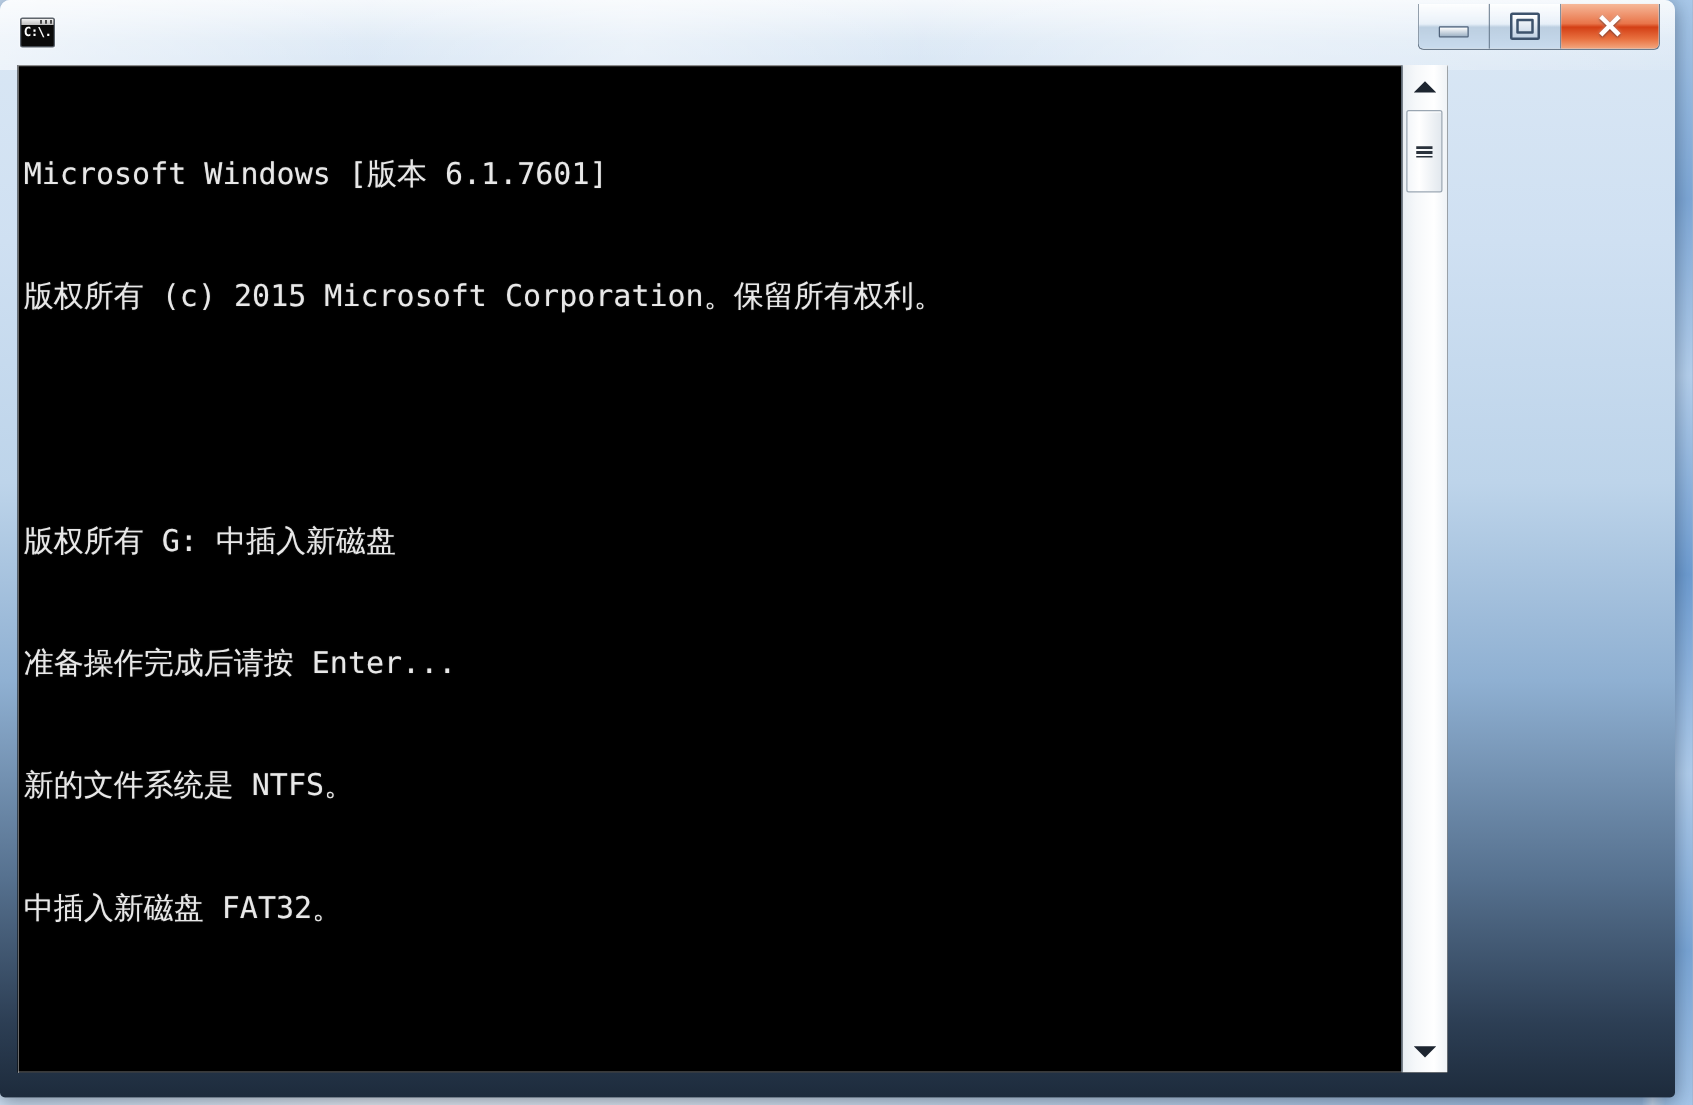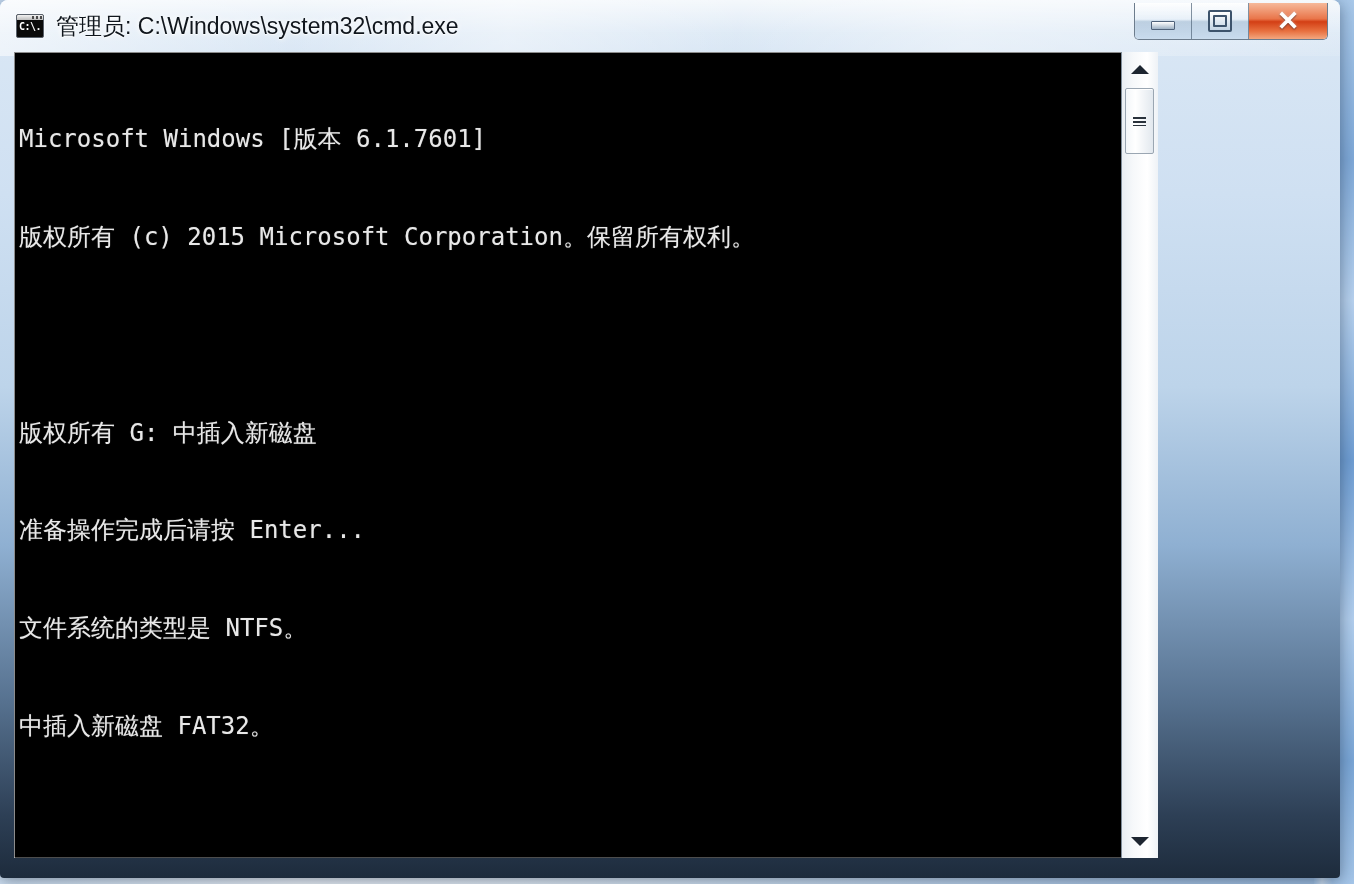--- a/index.html
+++ b/index.html
@@ -233,21 +233,20 @@
 
   <div id="title-bar">
 
     <div id="title-icon">
       <div class="bar">
           <span></span>
         </div>
       <div class="txt">C:\.</div>
     </div>
 
-    <div id="title-text">管理员: C:\Windows\system32\cmd.exe</div>
 
     <div id="caption-buttons">
       <div class="cap-btn">
         <div id="minimize-glyph"></div>
       </div>
       <div class="cap-btn">
         <div id="restore-glyph"></div>
       </div>
       <div class="cap-btn close">
         <div id="close-glyph">✕</div>
@@ -256,21 +255,21 @@
   </div>
 
   <div id="console-area">
 
     <div id="console-text">
       <div class="console-line">Microsoft Windows [版本 6.1.7601]</div>
       <div class="console-line">版权所有 (c) 2015 Microsoft Corporation。保留所有权利。</div>
       <div class="console-line blank">&nbsp;</div>
       <div class="console-line">版权所有 G: 中插入新磁盘</div>
       <div class="console-line">准备操作完成后请按 Enter...</div>
-      <div class="console-line">文件系统的类型是 NTFS。</div>
+      <div class="console-line">新的文件系统是 NTFS。</div>
       <div class="console-line">中插入新磁盘 FAT32。</div>
       
       
       
       
       
       
       
       
       

